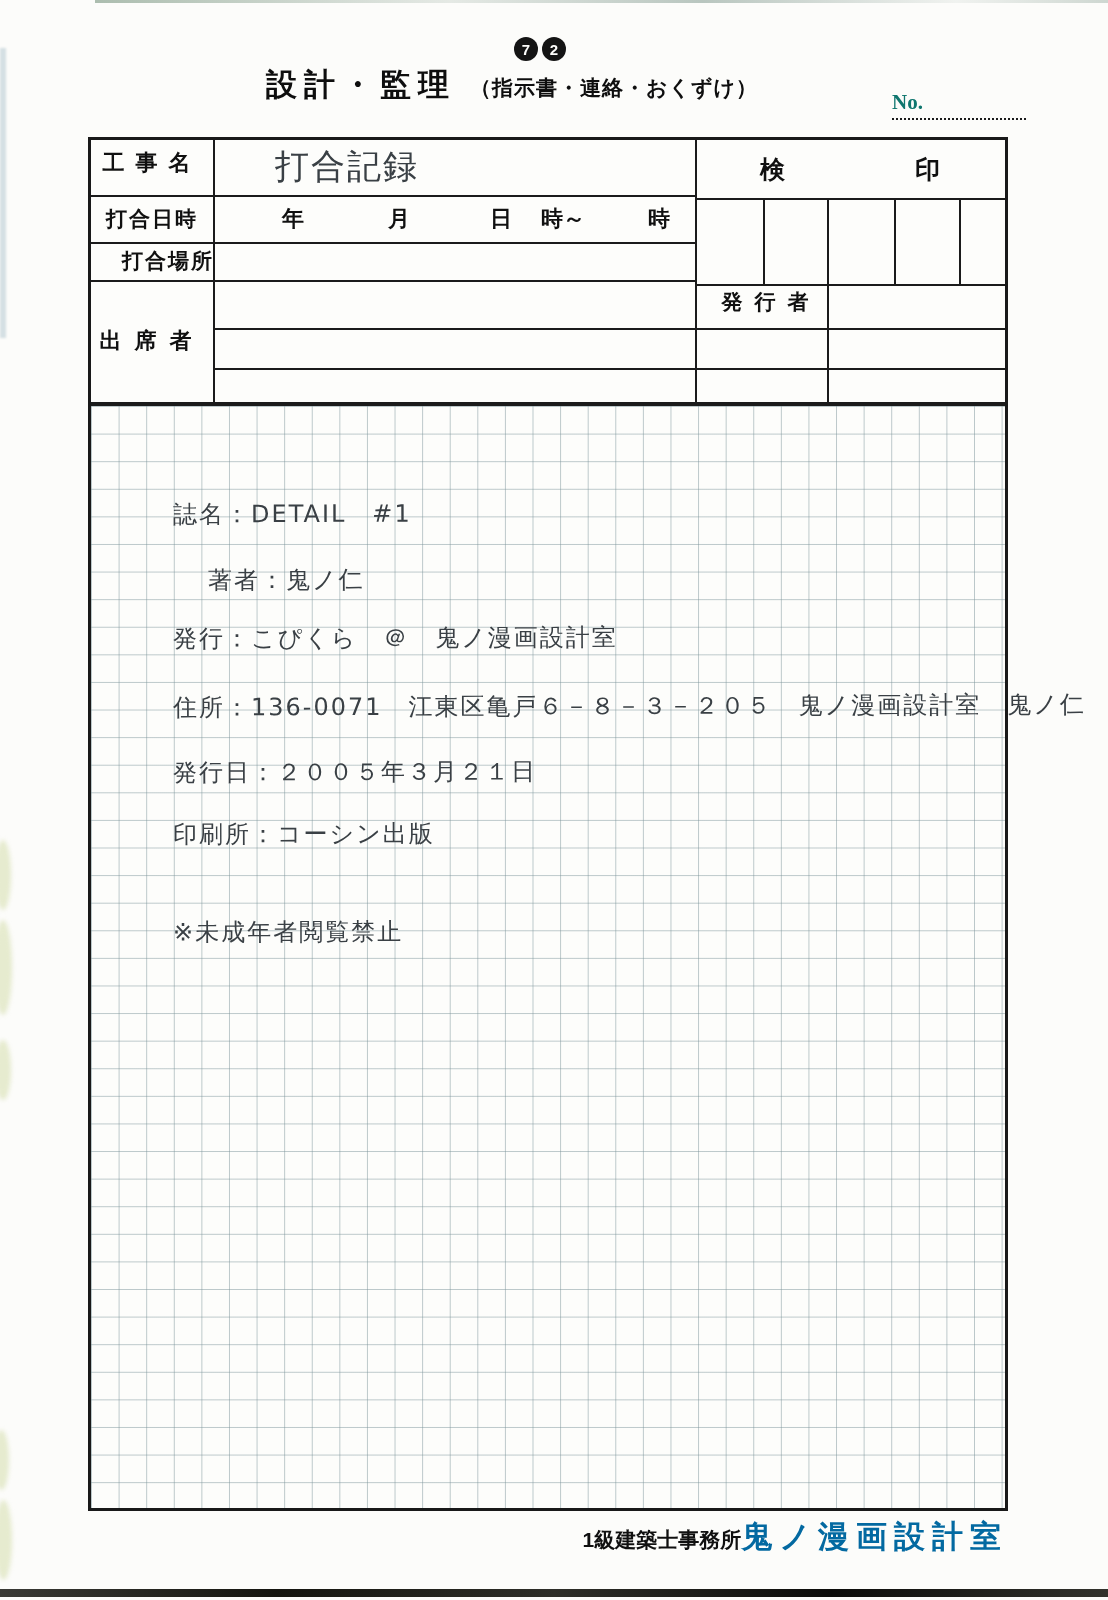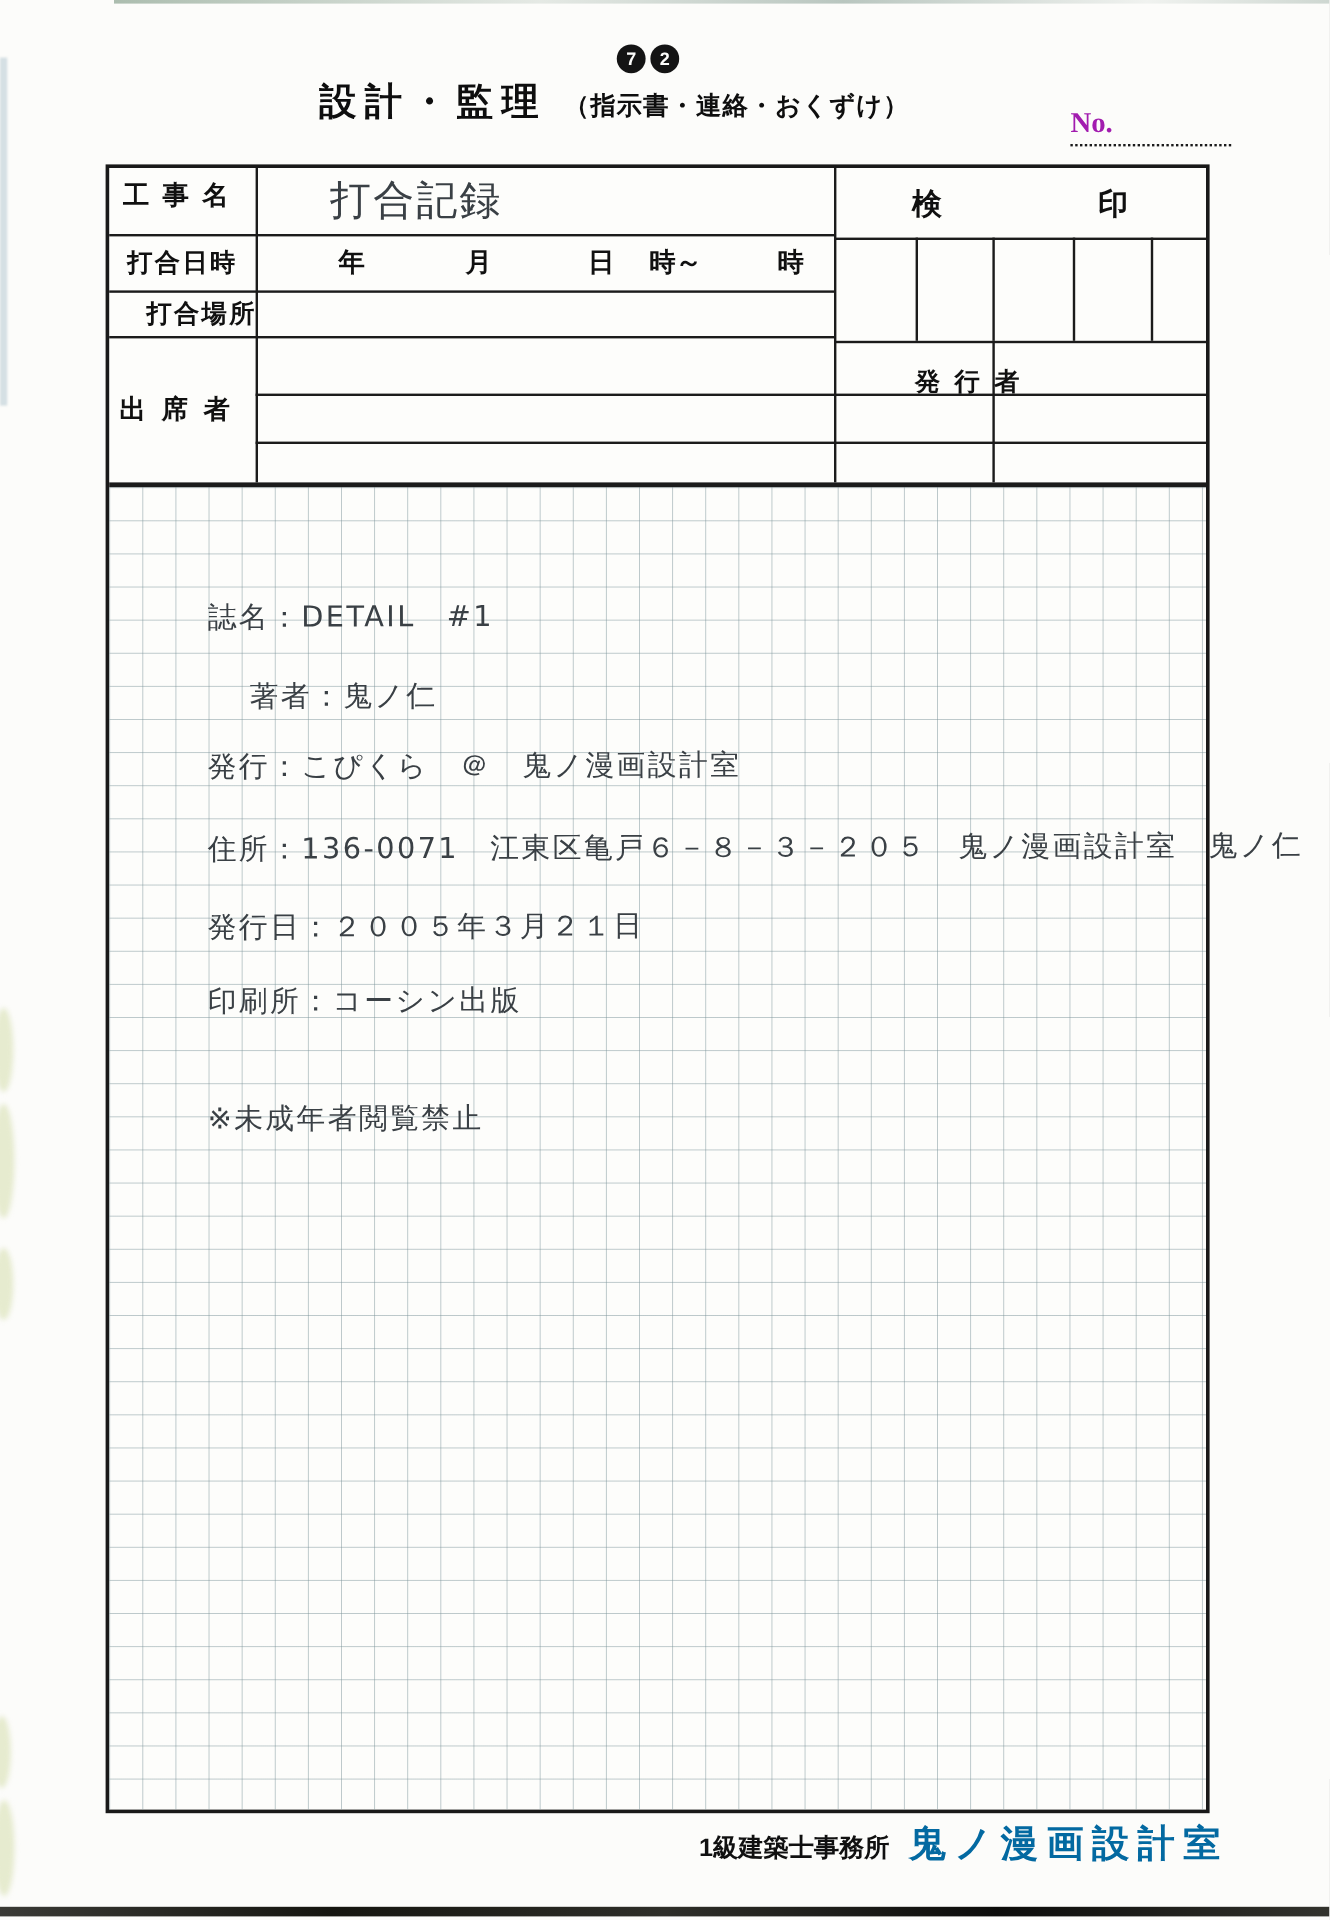--- a/index.html
+++ b/index.html
@@ -10,39 +10,39 @@
   }
   
   .badges{position:absolute;left:514px;top:37px;display:flex;gap:4px;}
   .badge{width:24px;height:24px;border-radius:50%;background:#141414;color:#fdfdfb;
     font-size:15px;font-weight:bold;display:flex;align-items:center;justify-content:center;}
   .title-row{position:absolute;left:266px;top:64px;display:flex;align-items:baseline;white-space:nowrap;}
   .title-main{font-size:31px;font-weight:bold;letter-spacing:7px;color:#0e0e0e;}
   .title-sub{font-size:21px;font-weight:bold;letter-spacing:1px;margin-left:14px;color:#0e0e0e;}
   .no-block{position:absolute;left:892px;top:90px;width:134px;
     border-bottom:2px dotted #1b1b1b;padding-bottom:3px;
-    font-family:"Liberation Serif",serif;font-weight:bold;font-size:24px;color:#a21caf;}
+    font-family:"Liberation Serif",serif;font-weight:bold;font-size:21px;color:#0f766e;}
   
   .frame{position:absolute;left:88px;top:137px;width:920px;height:1374px;
     border:3px solid #191919;box-sizing:border-box;background:#fdfdfb;}
   .ln{position:absolute;background:#1b1b1b;}
   .cell-label{position:absolute;display:flex;align-items:center;justify-content:center;
     font-weight:bold;color:#101010;white-space:nowrap;}
   
   .graph{position:absolute;left:0;right:0;top:266px;bottom:0;
     background-image:
       linear-gradient(to right, rgba(124,148,154,0.5) 1px, transparent 1px),
       linear-gradient(to bottom, rgba(124,148,154,0.5) 1px, transparent 1px);
     background-size:27.6px 27.6px;}
   
   .hand{font-family:"DejaVu Sans",sans-serif;color:#3a4045;letter-spacing:2px;}
   .construction-value{position:absolute;left:184px;top:4px;font-size:34px;}
   .colophon-line{position:absolute;left:82px;font-size:24px;white-space:nowrap;transform:rotate(-0.2deg);}
   
-  .footer{position:absolute;right:84px;top:1516px;display:flex;align-items:baseline;gap:16px;white-space:nowrap;}
+  .footer{position:absolute;right:100px;top:1516px;display:flex;align-items:baseline;white-space:nowrap;}
   .footer-type{font-size:21px;font-weight:bold;color:#101010;}
   .footer-name{font-size:31px;font-weight:bold;letter-spacing:7px;color:#0369a1;}
   
   .artifact{position:absolute;pointer-events:none;}
   .top-strip{left:95px;top:0;width:1013px;height:3px;
     background:linear-gradient(to right, rgba(145,168,150,.75), rgba(185,198,188,.35) 35%,
       rgba(140,162,152,.6) 60%, rgba(205,214,208,.25) 85%, rgba(160,178,168,.5));}
   .left-strip{left:0;top:48px;width:6px;height:290px;background:rgba(173,196,206,.5);filter:blur(1px);}
   .blob{border-radius:50%;background:rgba(226,232,199,.85);filter:blur(2px);}
   .bottom-edge{left:0;top:1589px;width:1108px;height:8px;
@@ -116,21 +116,21 @@
     <div class="cell-label" style="left:296px;top:55px;width:24px;height:47px;font-size:22px;">月</div>
     <div class="cell-label" style="left:398px;top:55px;width:24px;height:47px;font-size:22px;">日</div>
     <div class="cell-label" style="left:448px;top:55px;width:48px;height:47px;font-size:22px;">時～</div>
     <div class="cell-label" style="left:556px;top:55px;width:24px;height:47px;font-size:22px;">時</div>
 
     <div class="cell-label" style="left:604px;top:0;width:310px;height:58px;font-size:25px;justify-content:space-around;">
       <span>検</span>
       <span>印</span>
     </div>
 
-    <div class="cell-label" style="left:604px;top:156px;width:152px;height:44px;font-size:21px;letter-spacing:12px;margin-right:-12px;padding-left:41px;">発行者</div>
+    <div class="cell-label" style="left:604px;top:140px;width:152px;height:44px;font-size:21px;letter-spacing:12px;margin-right:-12px;">発行者</div>
   </div>
 
   <div class="footer">
     <span class="footer-type">1級建築士事務所</span>
     <span class="footer-name">鬼ノ漫画設計室</span>
   </div>
 
 </div>
 
 </body></html>

